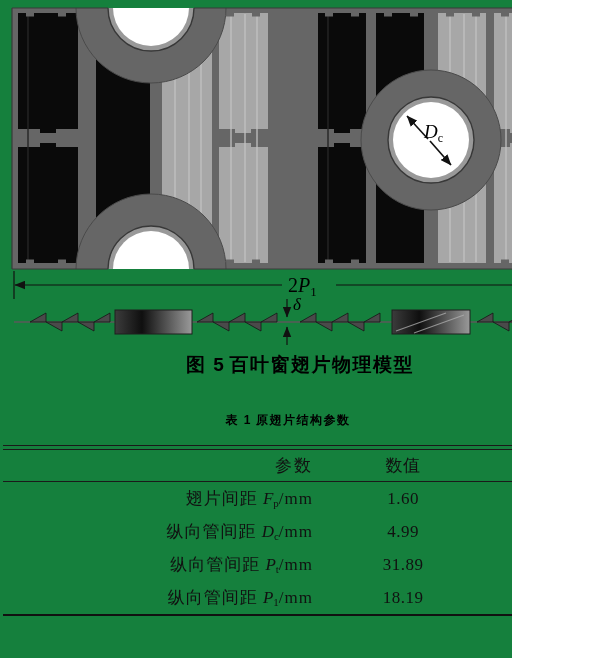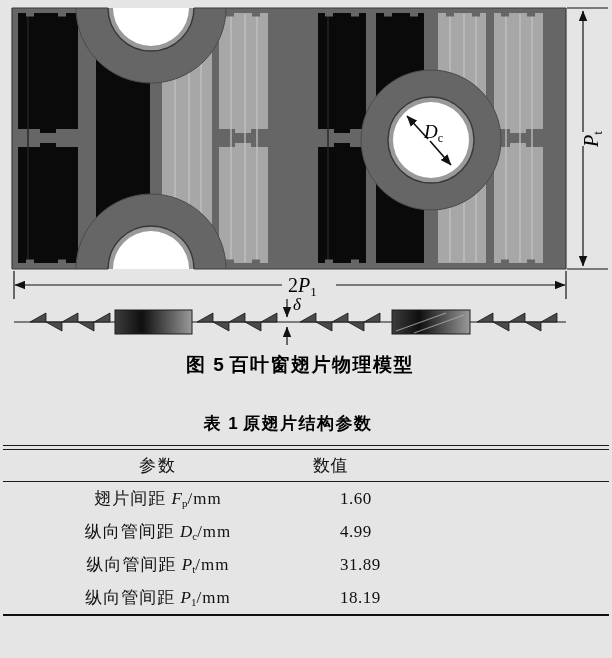--- a/index.html
+++ b/index.html
@@ -1,34 +1,34 @@
 <!DOCTYPE html>
 <html><head>
 <meta charset="utf-8">
 <style>
   html,body{margin:0;padding:0;background:#ffffff;}
-  .page{position:relative;width:612px;height:658px;background:#e5e5e5;overflow:hidden;
+  .page{position:relative;width:512px;height:658px;background:#15803d;overflow:hidden;
         font-family:"Liberation Serif",serif;color:#111;}
   .figure-wrap{position:absolute;top:0;left:0;width:612px;height:348px;}
   .caption{position:absolute;top:352px;left:0;width:600px;text-align:center;
            font-family:"Liberation Sans",sans-serif;font-weight:700;font-size:19px;
            letter-spacing:1.5px;color:#000;}
   .cap-gap{margin-left:4px;}
   .table-title{position:absolute;top:412px;left:0;width:576px;text-align:center;
-           font-family:"Liberation Sans",sans-serif;font-weight:700;font-size:17px;
+           font-family:"Liberation Sans",sans-serif;font-weight:700;font-size:12px;
            letter-spacing:1.5px;color:#000;}
   .datatable{position:absolute;top:445px;left:3px;width:606px;}
   .rule-double{height:3px;border-top:1.6px solid #1a1a1a;border-bottom:1.6px solid #1a1a1a;}
   .rule-single{height:0;border-top:1.6px solid #1a1a1a;}
   .rule-bottom{height:0;border-top:2.6px solid #111;}
   .thead,.trow{display:flex;align-items:center;font-size:17px;}
   .thead{height:31px;letter-spacing:2px;}
-  .trow{height:33px;letter-spacing:1px;gap:27px;}
-  .c-param{width:310px;text-align:center;}
-  .c-value{width:180px;letter-spacing:0.5px;}
+  .trow{height:33px;letter-spacing:1px;}
+  .c-param{width:310px;text-align:right;}
+  .c-value{width:180px;text-align:center;letter-spacing:0.5px;}
   .p-var{font-style:italic;letter-spacing:0;}
   .p-sub{font-size:11px;vertical-align:-3px;letter-spacing:0;}
 </style>
 </head>
 <body>
 
 <div class="page">
 
   <div class="figure-wrap">
   <svg width="612" height="348" viewBox="0 0 612 348">

